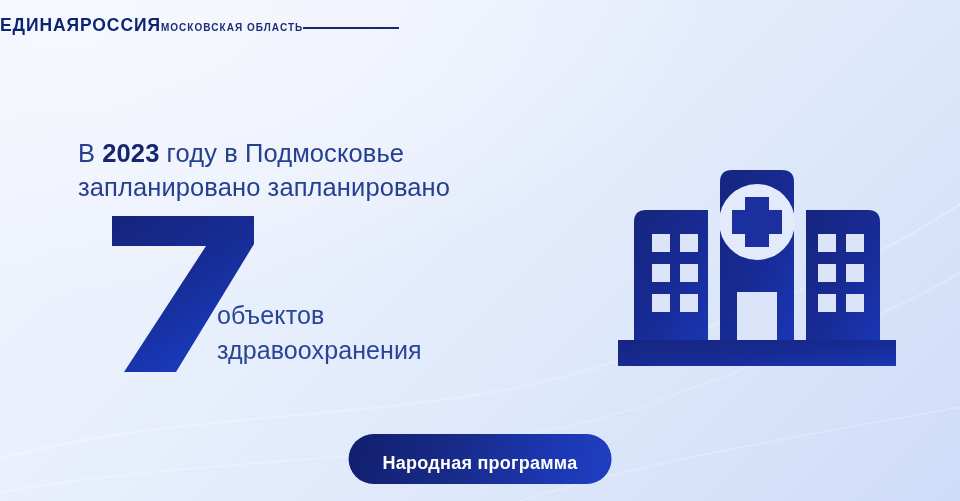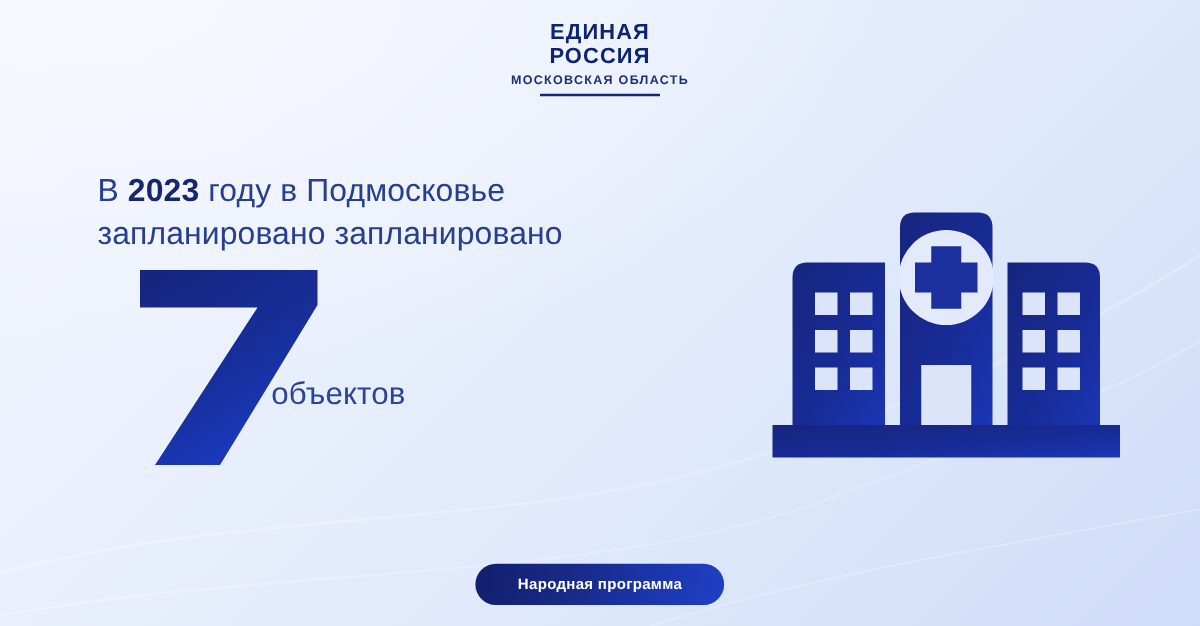--- a/index.html
+++ b/index.html
@@ -26,21 +26,20 @@
     pointer-events: none;
   }
 
   
   .logo {
     position: absolute;
     left: 0;
     right: 0;
     top: 16px;
     display: flex;
-    flex-direction: column;
     align-items: center;
   }
   .logo-line1, .logo-line2 {
     font-weight: 700;
     font-size: 17.5px;
     letter-spacing: 0.9px;
     line-height: 1.08;
     color: #0d2472;
   }
   .logo-region {
@@ -107,25 +106,25 @@
     width: 290px;
     height: 202px;
   }
 
   
   .pill {
     position: absolute;
     left: 50%;
     transform: translateX(-50%);
     bottom: 17px;
-    padding: 9px 34px 10px;
+    padding: 19px 34px 10px;
     border-radius: 999px;
     background: linear-gradient(100deg, #111f6e 0%, #182a86 38%, #1b36ad 72%, #1f3fc4 100%);
     color: #ffffff;
-    font-size: 12px;
+    font-size: 18px;
     font-weight: 700;
     letter-spacing: 0.25px;
     white-space: nowrap;
   }
 </style>
 </head>
 <body>
 
 <div class="poster">
 
@@ -161,20 +160,21 @@
           <stop offset="48%" stop-color="#172d97"></stop>
           <stop offset="100%" stop-color="#1a3ec6"></stop>
         </linearGradient>
       </defs>
 
       <path d="M 8 2 L 150 2 L 150 30 L 72 158 L 20 158 L 102 32 L 8 32 Z" fill="url(#numgrad)"></path>
     </svg>
 
     <div class="caption">
       <div>объектов</div>
+      <div>здравоохранения</div>
     </div>
   </div>
 
   <svg class="hospital" viewBox="0 0 290 202" aria-hidden="true">
     <defs>
       <linearGradient id="bldg" x1="0" y1="0" x2="1" y2="1">
         <stop offset="0%" stop-color="#16257e"></stop>
         <stop offset="55%" stop-color="#182b95"></stop>
         <stop offset="100%" stop-color="#1a36b4"></stop>
       </linearGradient>

